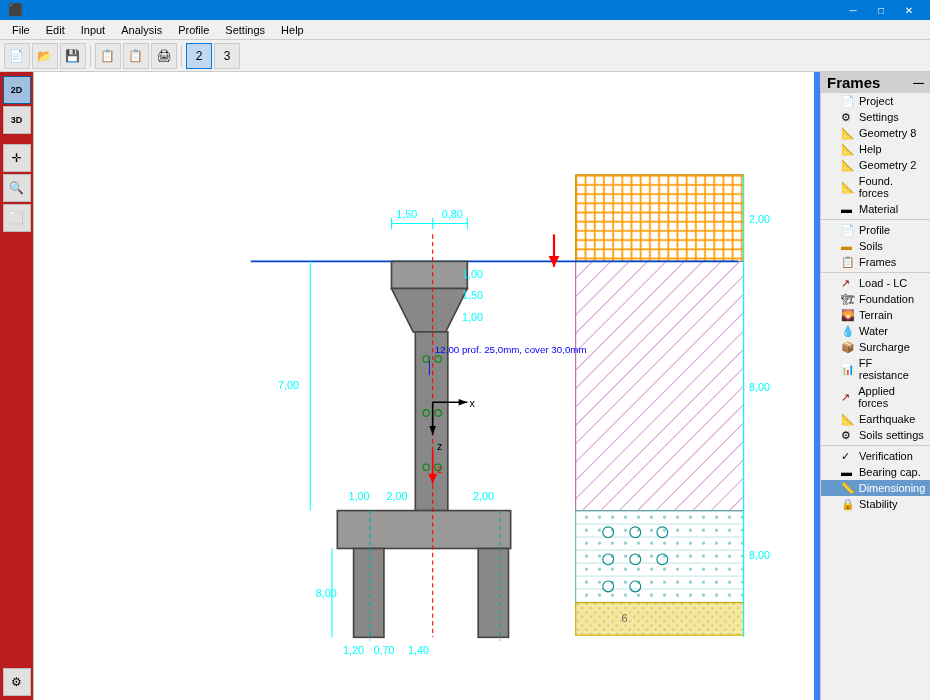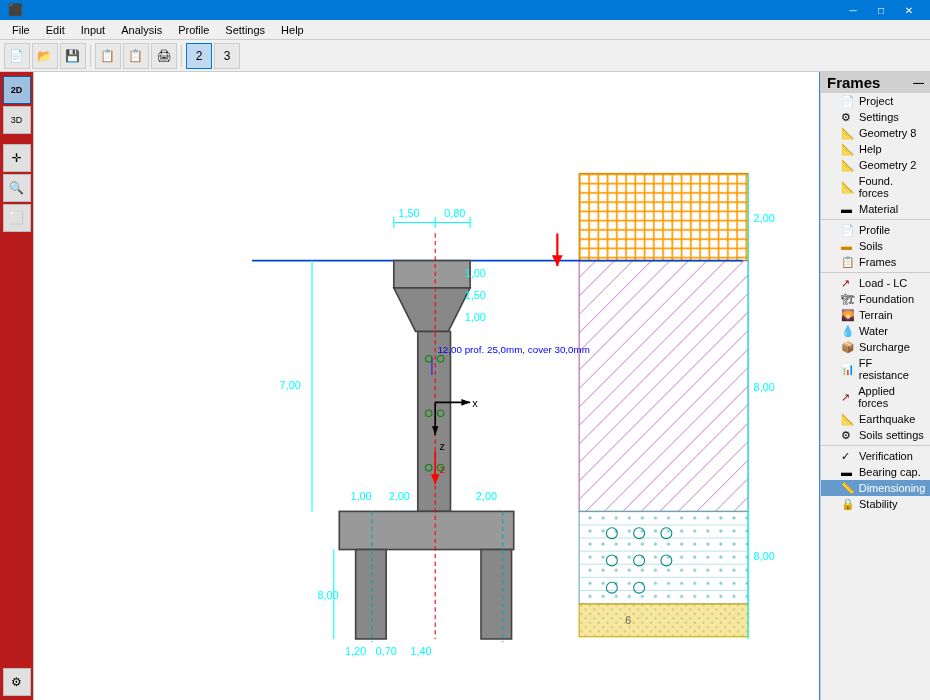--- a/index.html
+++ b/index.html
@@ -23,21 +23,21 @@
     
     
     #main { display: flex; height: calc(700px - 20px - 20px - 32px); }
     
     
     #left-toolbar { width: 34px; background: #b91c1c; border-right: 1px solid #ccc; display: flex; flex-direction: column; align-items: center; padding: 4px 0; gap: 2px; }
     .left-btn { width: 28px; height: 28px; background: #e0e0e0; border: 1px solid #bbb; cursor: pointer; display: flex; align-items: center; justify-content: center; font-size: 12px; }
     .left-btn.active { background: #a0c0e0; border-color: #0060a0; }
     
     
-    #canvas-area { flex: 1; background: white; position: relative; overflow: hidden; border-right: 1px solid #3b82f6; }
+    #canvas-area { flex: 1; background: white; position: relative; overflow: hidden; border-right: 6px solid #3b82f6; }
     
     
     #right-panel { width: 110px; background: #f0f0f0; border-left: 1px solid #ccc; overflow-y: auto; }
     #right-panel-header { background: #d0d0d0; padding: 2px 6px; font-weight: bold; font-size: 15px; display: flex; justify-content: space-between; align-items: center; }
     .panel-item { padding: 2px 6px 2px 20px; font-size: 11px; cursor: pointer; display: flex; align-items: center; gap: 4px; }
     .panel-item-icon { width: 14px; height: 12px; display: inline-block; }
     
     
     #drawing-svg { width: 100%; height: 100%; }
     
@@ -78,21 +78,21 @@
   <button class="toolbar-btn" title="Print">🖨</button>
   <div class="toolbar-sep"></div>
   <button class="toolbar-btn active">2</button>
   <button class="toolbar-btn">3</button>
 </div>
 
 <div id="main">
 
   <div id="left-toolbar">
     <button class="left-btn active" style="font-size:9px; font-weight:bold;">2D</button>
-    <button class="left-btn" style="font-size:9px; font-weight:normal;">3D</button>
+    <button class="left-btn" style="font-size:9px; font-weight:bold;">3D</button>
     <div style="height:6px;"></div>
     <button class="left-btn">✛</button>
     <button class="left-btn">🔍</button>
     <button class="left-btn">⬜</button>
     <div style="flex:1;"></div>
     <button class="left-btn">⚙</button>
   </div>
 
   <div id="canvas-area">
     <svg id="drawing-svg" viewBox="0 0 720 490">

